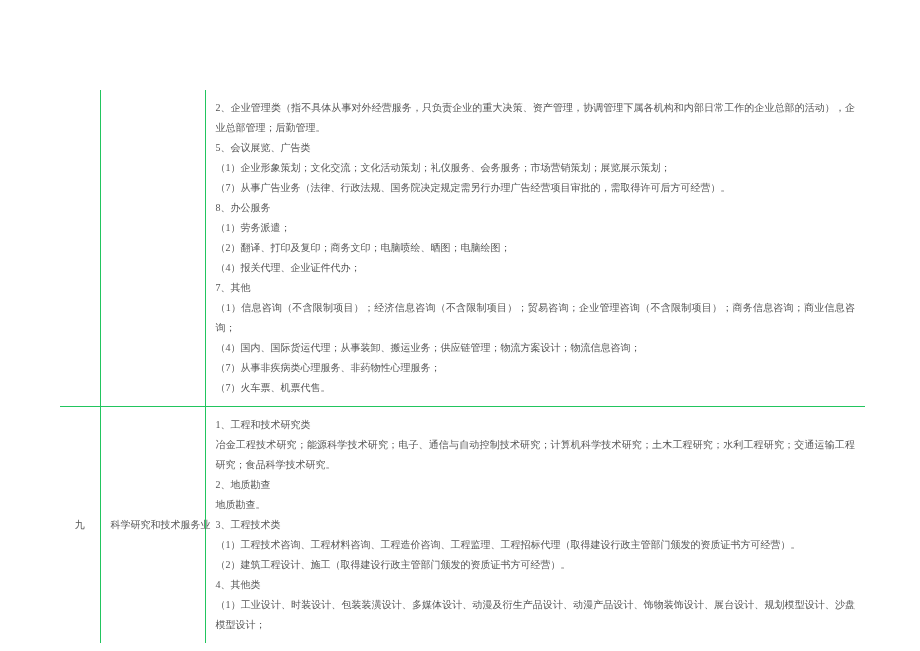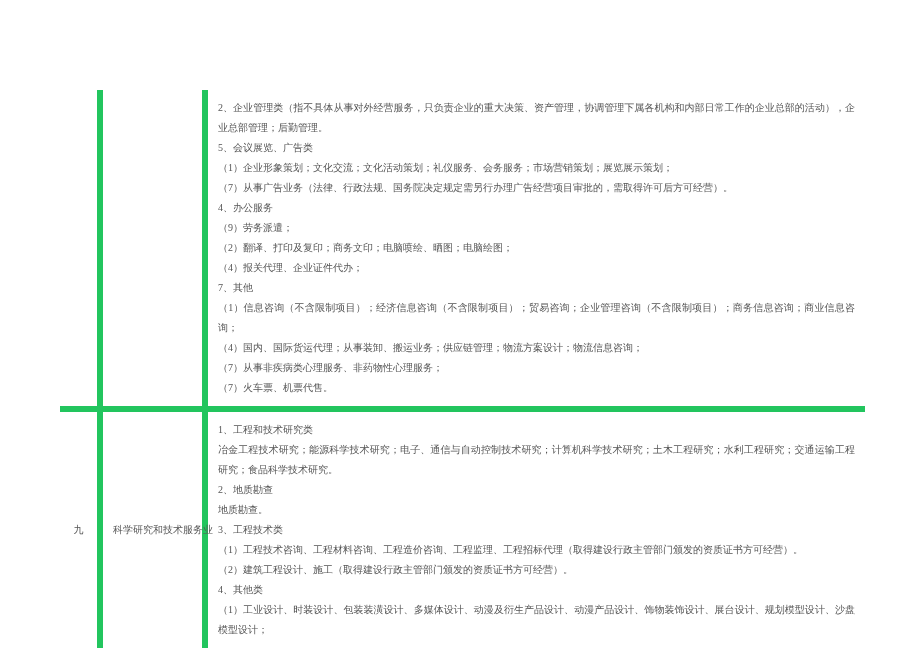--- a/index.html
+++ b/index.html
@@ -13,21 +13,21 @@
       font-size: 10px;
       color: #555;
       padding: 90px 55px 40px 60px;
     }
     table {
       border-collapse: collapse;
       width: 100%;
       table-layout: fixed;
     }
     td {
-      border: 6px solid #22c55e;
+      border: 1px solid #22c55e;
       padding: 8px 10px;
       vertical-align: middle;
       line-height: 2.0;
     }
     td.col-num {
       width: 40px;
       text-align: center;
       border-left: none;
     }
     td.col-cat {
@@ -53,22 +53,22 @@
 <table>
   <tbody>
       <tr class="row-top">
     <td class="col-num"></td>
     <td class="col-cat"></td>
     <td class="col-desc">
       <div>2、企业管理类（指不具体从事对外经营服务，只负责企业的重大决策、资产管理，协调管理下属各机构和内部日常工作的企业总部的活动），企业总部管理；后勤管理。</div>
       <div>5、会议展览、广告类</div>
       <div>（1）企业形象策划；文化交流；文化活动策划；礼仪服务、会务服务；市场营销策划；展览展示策划；</div>
       <div>（7）从事广告业务（法律、行政法规、国务院决定规定需另行办理广告经营项目审批的，需取得许可后方可经营）。</div>
-      <div>4、办公服务</div>
-      <div>（9）劳务派遣；</div>
+      <div>8、办公服务</div>
+      <div>（1）劳务派遣；</div>
       <div>（2）翻译、打印及复印；商务文印；电脑喷绘、晒图；电脑绘图；</div>
       <div>（4）报关代理、企业证件代办；</div>
       <div>7、其他</div>
       <div>（1）信息咨询（不含限制项目）；经济信息咨询（不含限制项目）；贸易咨询；企业管理咨询（不含限制项目）；商务信息咨询；商业信息咨询；</div>
       <div>（4）国内、国际货运代理；从事装卸、搬运业务；供应链管理；物流方案设计；物流信息咨询；</div>
       <div>（7）从事非疾病类心理服务、非药物性心理服务；</div>
       <div>（7）火车票、机票代售。</div>
     </td>
   </tr>
   <tr class="row-bottom">

